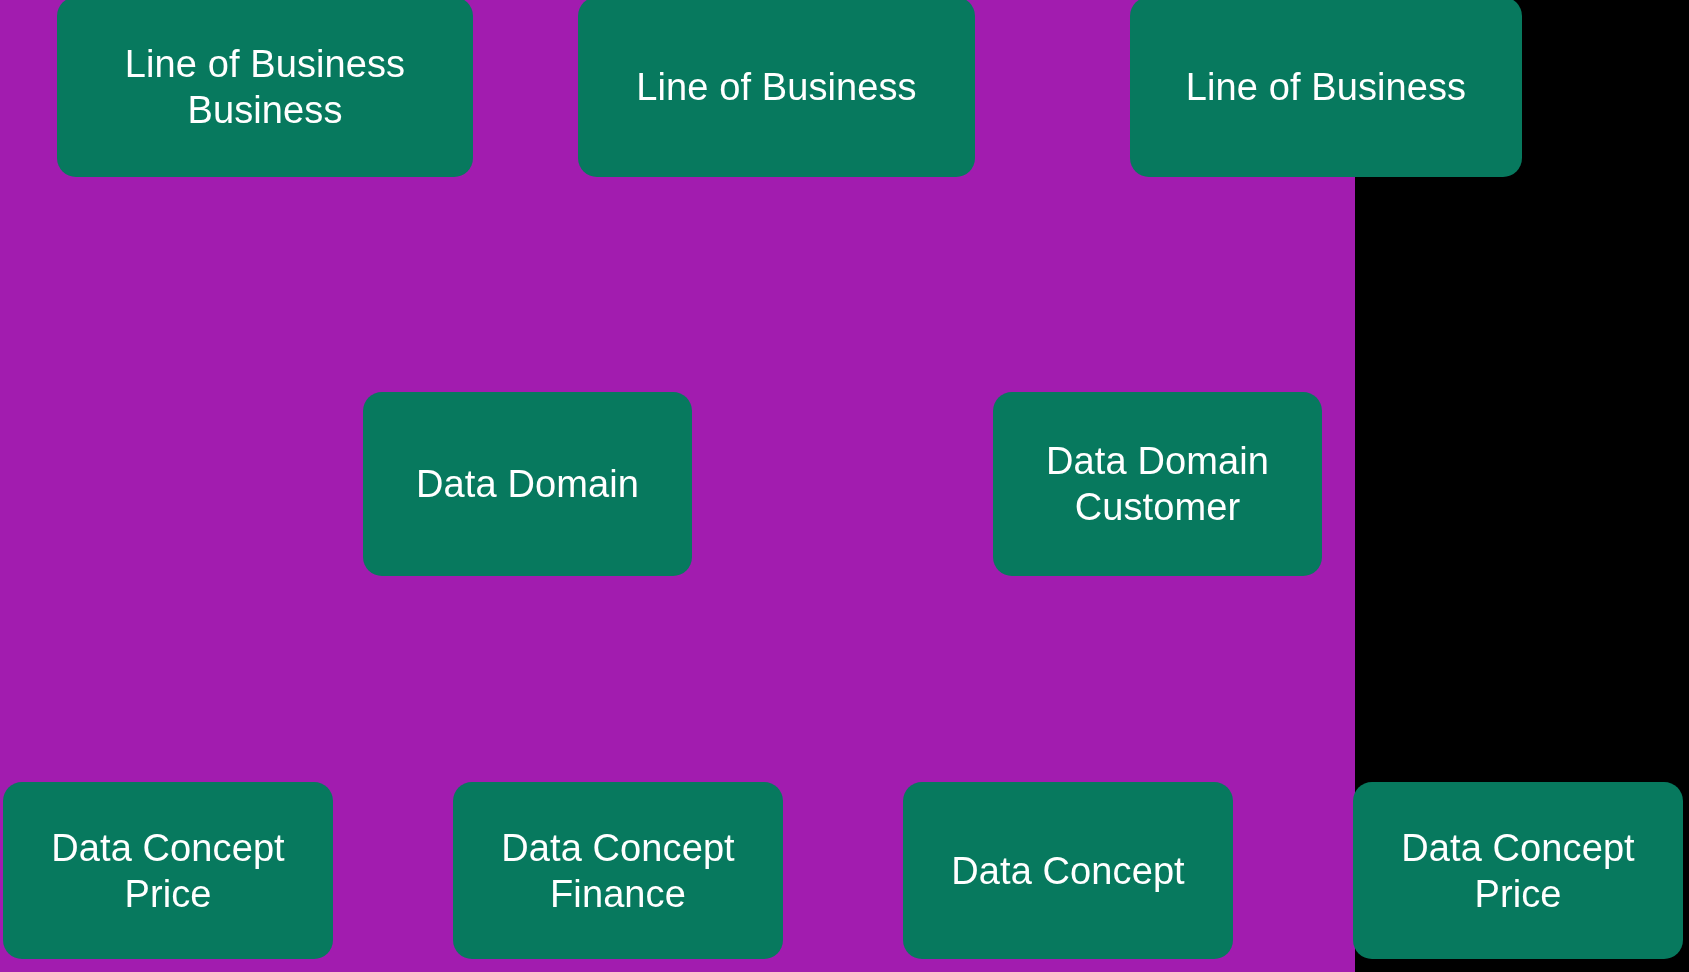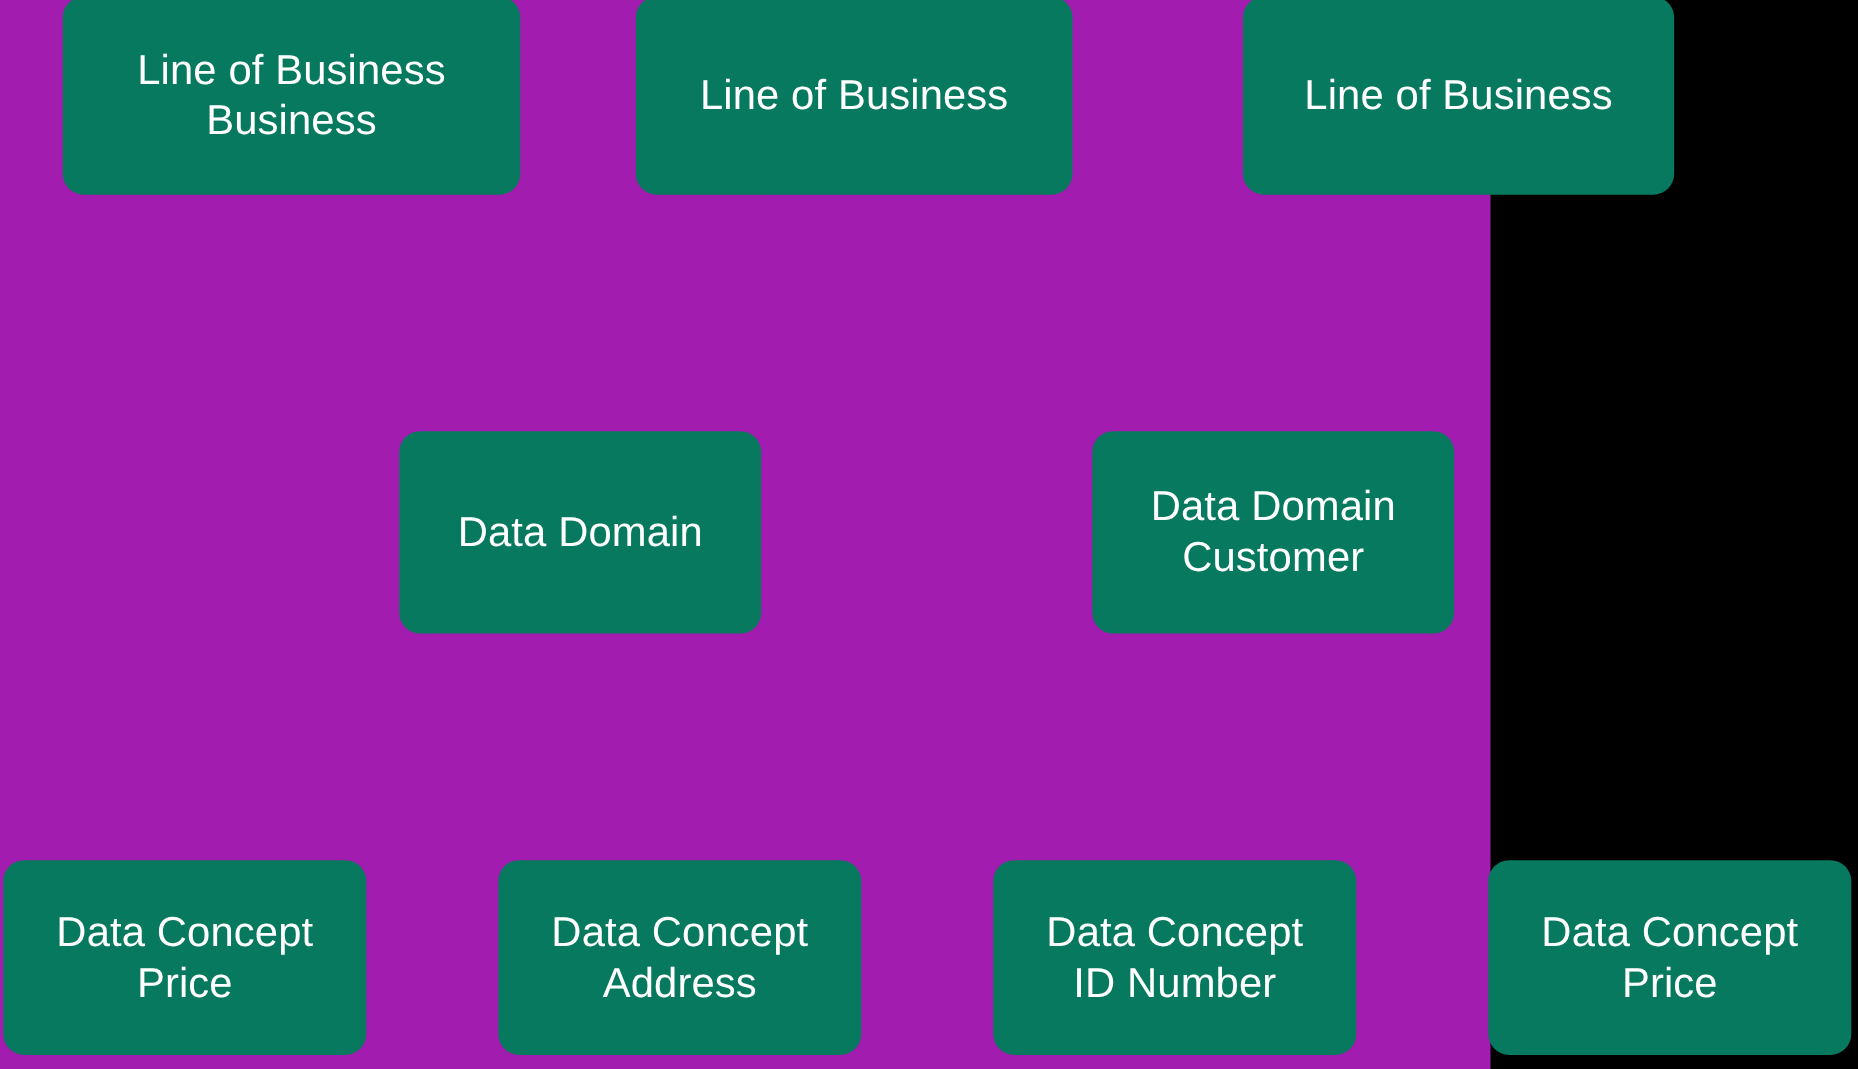--- a/index.html
+++ b/index.html
@@ -101,26 +101,25 @@
     <span class="line">Customer</span>
   </div>
 
   <div class="node" id="node-concept-name">
     <span class="line">Data Concept</span>
     <span class="line">Price</span>
   </div>
 
   <div class="node" id="node-concept-address">
     <span class="line">Data Concept</span>
-    <span class="line">Address</span>
+    <span class="line">Finance</span>
   </div>
 
   <div class="node" id="node-concept-id-number">
     <span class="line">Data Concept</span>
-    <span class="line">ID Number</span>
   </div>
 
   <div class="node" id="node-concept-price">
     <span class="line">Data Concept</span>
     <span class="line">Price</span>
   </div>
 
 </div>
 
 </body></html>

